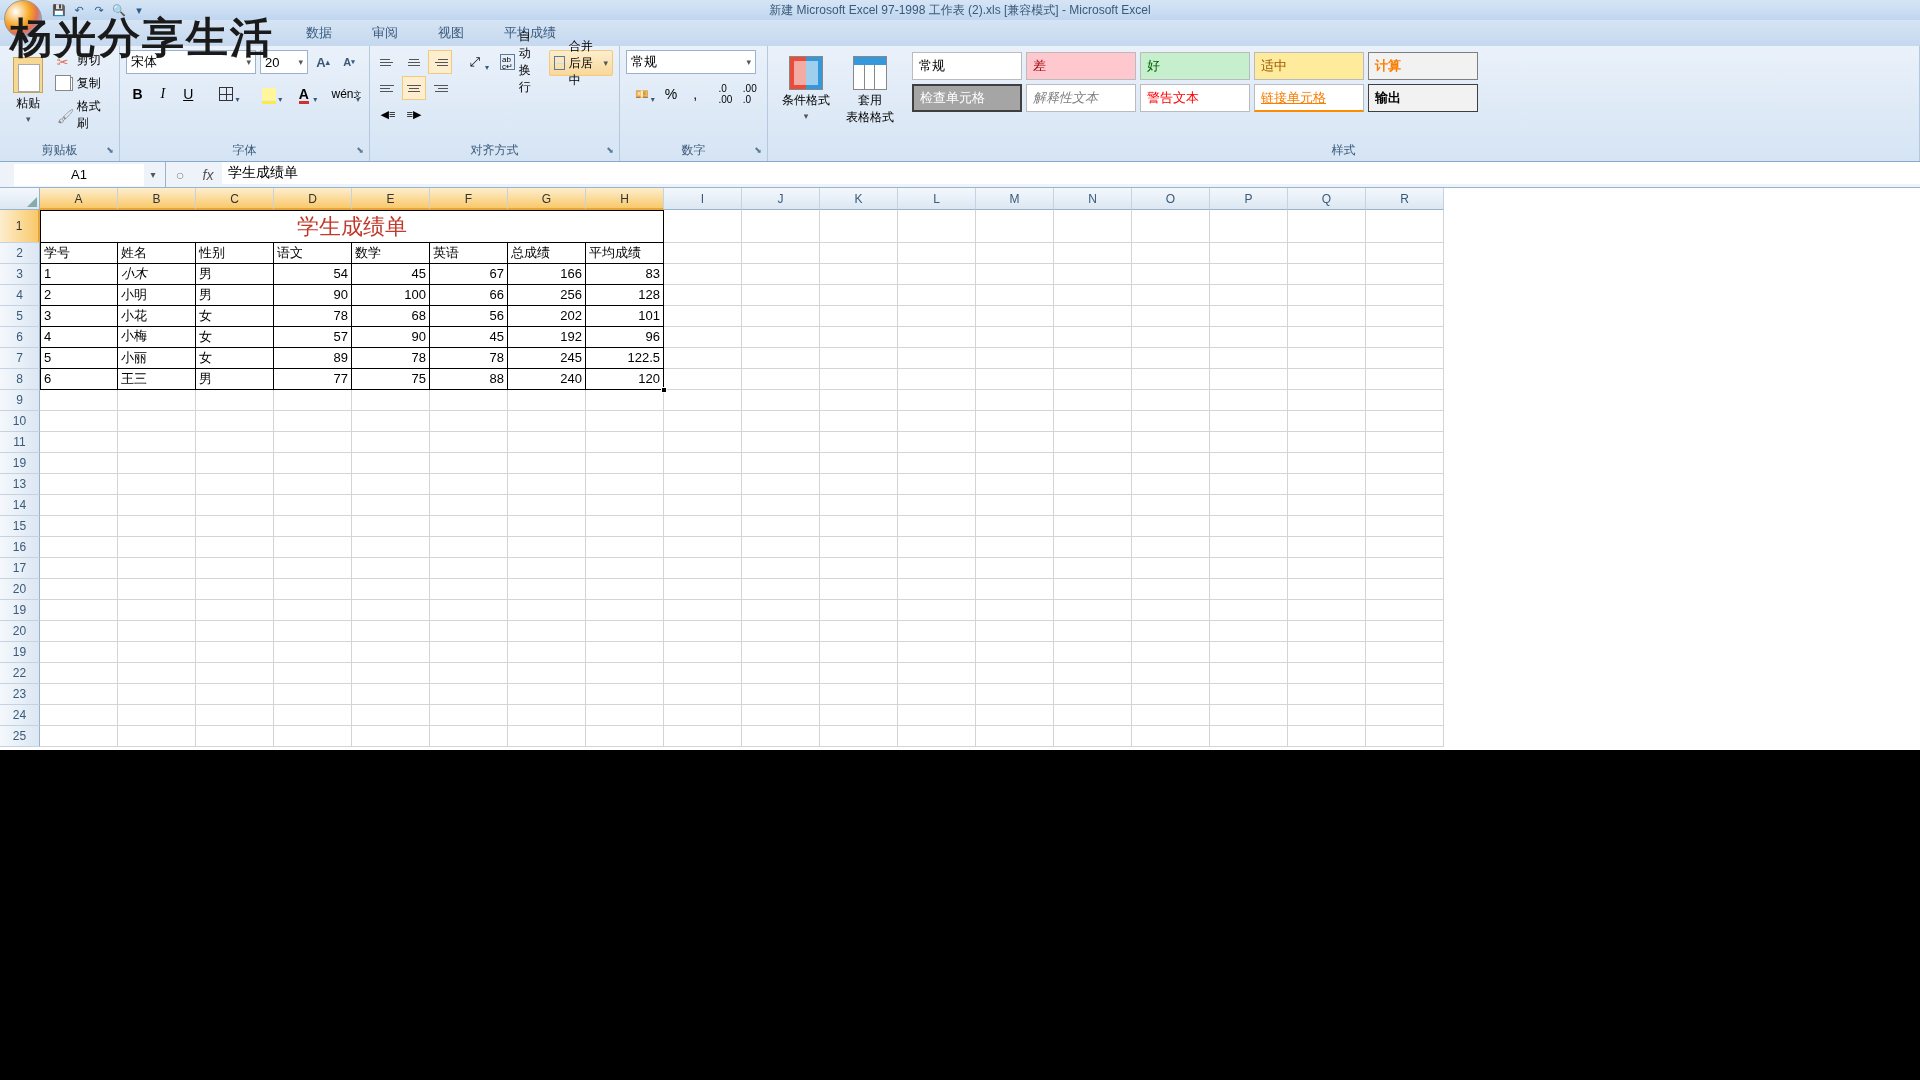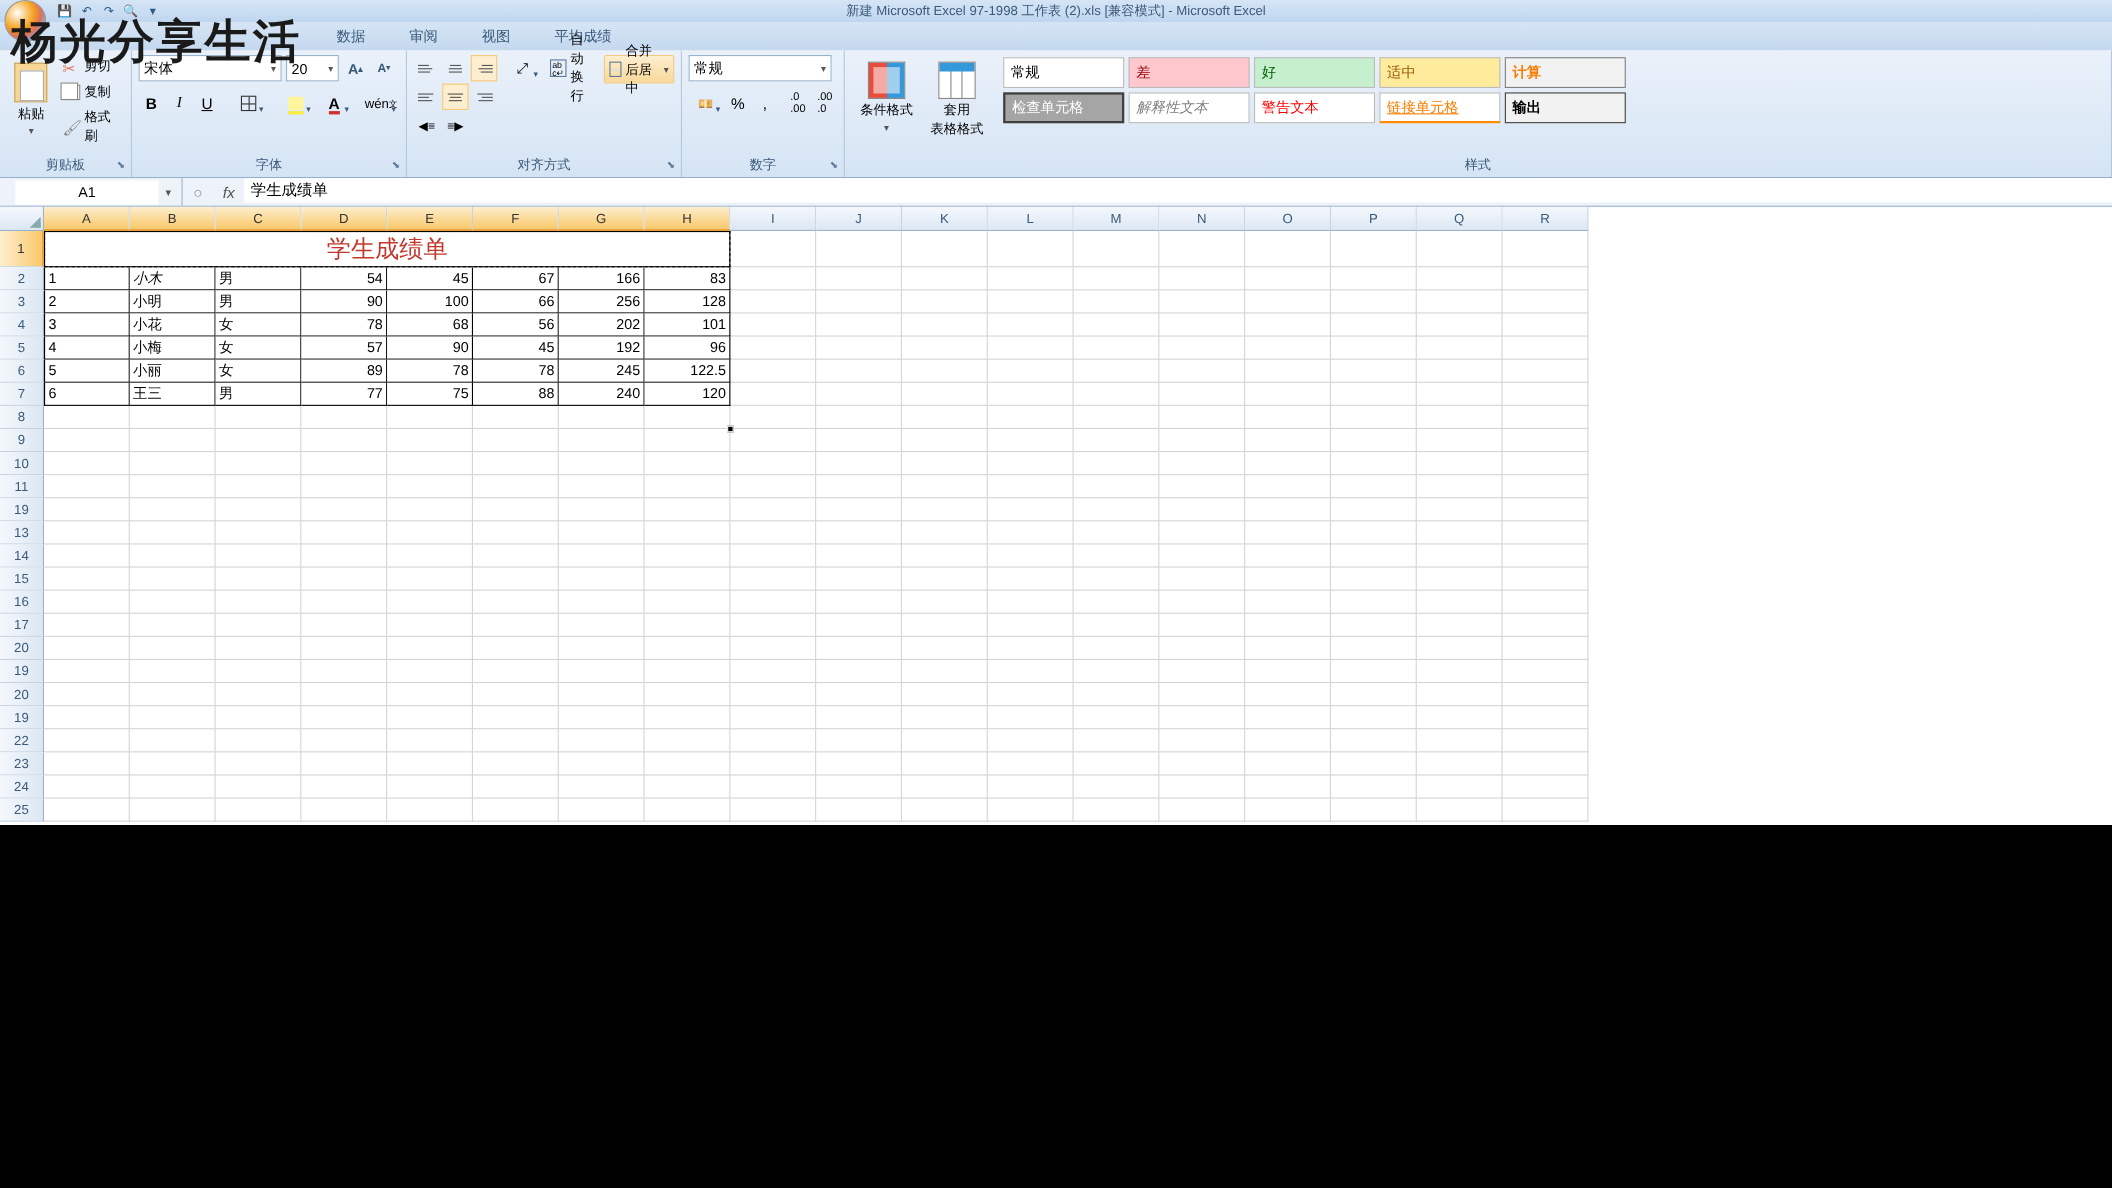--- a/index.html
+++ b/index.html
@@ -911,20 +911,30 @@
             <div class="cell" style="width: 78px;"></div>
             <div class="cell" style="width: 78px;"></div>
             <div class="cell" style="width: 78px;"></div>
           </div>
         </div>
 
       <div class="data-table" id="data-table">
           <div class="merged-title" style="width: 624px;">学生成绩单</div>
           <div class="marching-ants" style="width: 624px;"></div>
           <div class="dtr">
+            <div class="dc txt" style="width: 78px;">学号</div>
+            <div class="dc txt" style="width: 78px;">姓名</div>
+            <div class="dc txt" style="width: 78px;">性别</div>
+            <div class="dc txt" style="width: 78px;">语文</div>
+            <div class="dc txt" style="width: 78px;">数学</div>
+            <div class="dc txt" style="width: 78px;">英语</div>
+            <div class="dc txt" style="width: 78px;">总成绩</div>
+            <div class="dc txt" style="width: 78px;">平均成绩</div>
+          </div>
+          <div class="dtr">
             <div class="dc txt" style="width: 78px;">1</div>
             <div class="dc txt" style="width: 78px; font-style: italic;">小木</div>
             <div class="dc txt" style="width: 78px;">男</div>
             <div class="dc num" style="width: 78px;">54</div>
             <div class="dc num" style="width: 78px;">45</div>
             <div class="dc num" style="width: 78px;">67</div>
             <div class="dc num" style="width: 78px;">166</div>
             <div class="dc num" style="width: 78px;">83</div>
           </div>
           <div class="dtr">
@@ -942,21 +952,21 @@
             <div class="dc txt" style="width: 78px;">小花</div>
             <div class="dc txt" style="width: 78px;">女</div>
             <div class="dc num" style="width: 78px;">78</div>
             <div class="dc num" style="width: 78px;">68</div>
             <div class="dc num" style="width: 78px;">56</div>
             <div class="dc num" style="width: 78px;">202</div>
             <div class="dc num" style="width: 78px;">101</div>
           </div>
           <div class="dtr">
             <div class="dc txt" style="width: 78px;">4</div>
-            <div class="dc txt" style="width: 78px;">小梅</div>
+            <div class="dc txt" style="width: 78px; font-family: Liberation Mono, monospace;">小梅</div>
             <div class="dc txt" style="width: 78px;">女</div>
             <div class="dc num" style="width: 78px;">57</div>
             <div class="dc num" style="width: 78px;">90</div>
             <div class="dc num" style="width: 78px;">45</div>
             <div class="dc num" style="width: 78px;">192</div>
             <div class="dc num" style="width: 78px;">96</div>
           </div>
           <div class="dtr">
             <div class="dc txt" style="width: 78px;">5</div>
             <div class="dc txt" style="width: 78px;">小丽</div>

